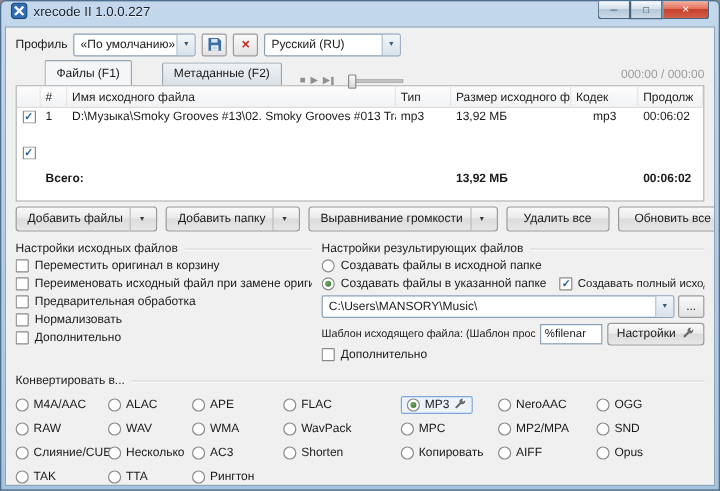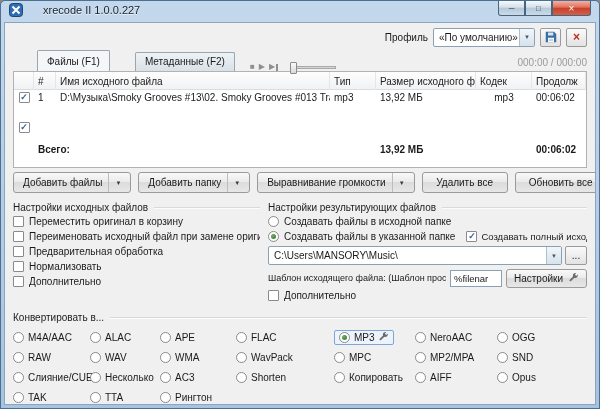--- a/index.html
+++ b/index.html
@@ -2,39 +2,39 @@
 <html><head>
 <meta charset="utf-8">
 <style>
   * { margin:0; padding:0; box-sizing:border-box; }
   html,body { width:600px; height:409px; overflow:hidden; }
   body { font-family:"Liberation Sans", sans-serif; font-size:10px; color:#1a1a1a; background:#888; }
 
   .window { position:relative; width:600px; height:409px;
     background:linear-gradient(#c3d8ec,#a6c4df); border:1px solid #4c6f92;
     border-radius:5px 5px 0 0; }
-  .titlebar { height:15px; display:flex; align-items:center; gap:20px; padding:3px 8px 0 8px; }
+  .titlebar { height:15px; display:flex; align-items:flex-end; gap:5px; padding:3px 8px 0 8px; }
   .app-icon { width:14px; height:14px; flex:none; }
   .win-title { font-size:11px; color:#17202b; text-shadow:0 1px 0 rgba(255,255,255,.7); }
   .win-btns { position:absolute; top:0; right:8px; display:flex; }
   .win-btn { width:27px; height:15px; border:1px solid #47657f; border-top:none;
     background:linear-gradient(#f6fafc,#d4e0ea 45%,#b3c8d9 50%,#ccdae6);
     display:flex; align-items:center; justify-content:center;
     font-size:8px; color:#243c52; cursor:default; }
   .win-btn:first-child { border-radius:0 0 0 3px; }
   .win-btn.close { width:39px; color:#fff; font-size:10px;
     background:linear-gradient(#f3b1a3,#e2705a 45%,#c4402a 50%,#d4604a);
     border-radius:0 0 3px 0; }
 
   .content { position:absolute; left:3px; right:3px; top:21px; bottom:3px;
     background:#f0f0f0; border:1px solid #8aa5bd; padding:4px 8px 6px 8px;
     display:flex; flex-direction:column; overflow:hidden; }
 
   
-  .profile-row { display:flex; justify-content:flex-end; align-items:center; gap:5px; height:20px; flex:none; }
+  .profile-row { display:flex; align-items:center; gap:5px; height:20px; flex:none; }
   .combo { height:19px; background:#fff; border:1px solid #8aa0b5; border-radius:2px;
     display:flex; align-items:center; padding-left:5px; font-size:10px; }
   .combo .arrow-box { margin-left:auto; width:15px; height:100%;
     background:linear-gradient(#f2f6f9,#d7e2ec); border-left:1px solid #aebfcd;
     display:flex; align-items:center; justify-content:center; font-size:6px; color:#3a5a78; }
   .combo.profile { width:102px; }
   .combo.lang { width:114px; }
   .icon-btn { width:21px; height:19px; border:1px solid #9a9a9a; border-radius:2px;
     background:linear-gradient(#fafafa,#e2e2e2); display:flex; align-items:center; justify-content:center; }
   .red-x { color:#c22a1c; font-weight:bold; font-size:12px; line-height:1; }
@@ -145,20 +145,24 @@
             <path fill="#3b6ea5" d="M1 1h11l3 3v11H1z"></path>
             <rect x="4" y="9" width="8" height="6" fill="#fff"></rect>
             <rect x="4" y="2" width="7" height="4" fill="#d8e6f4"></rect>
             <rect x="5" y="10.5" width="6" height="1" fill="#9db6cc"></rect>
             <rect x="5" y="12.5" width="6" height="1" fill="#9db6cc"></rect>
           </svg>
       </div>
       <div class="icon-btn">
         <span class="red-x">×</span>
       </div>
+      <div class="combo lang">
+        <span>Русский (RU)</span>
+        <span class="arrow-box">▼</span>
+      </div>
     </div>
 
     <div class="tabs-row">
       <div class="tab active"><span>Файлы (F1)</span></div>
       <div class="tab"><span>Метаданные (F2)</span></div>
       <div class="player">
         <span class="pbtn">
             <span>■</span>
           </span>
         <span class="pbtn">

